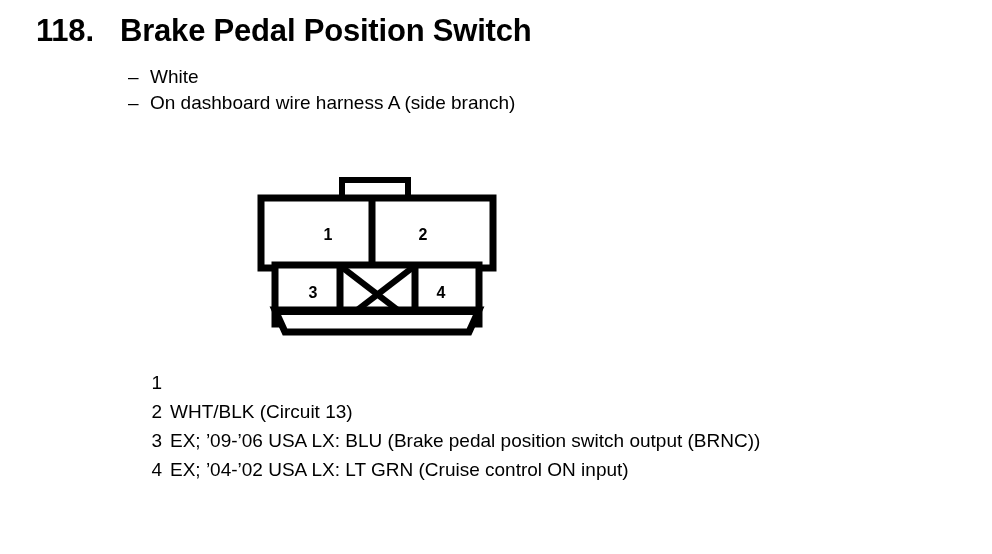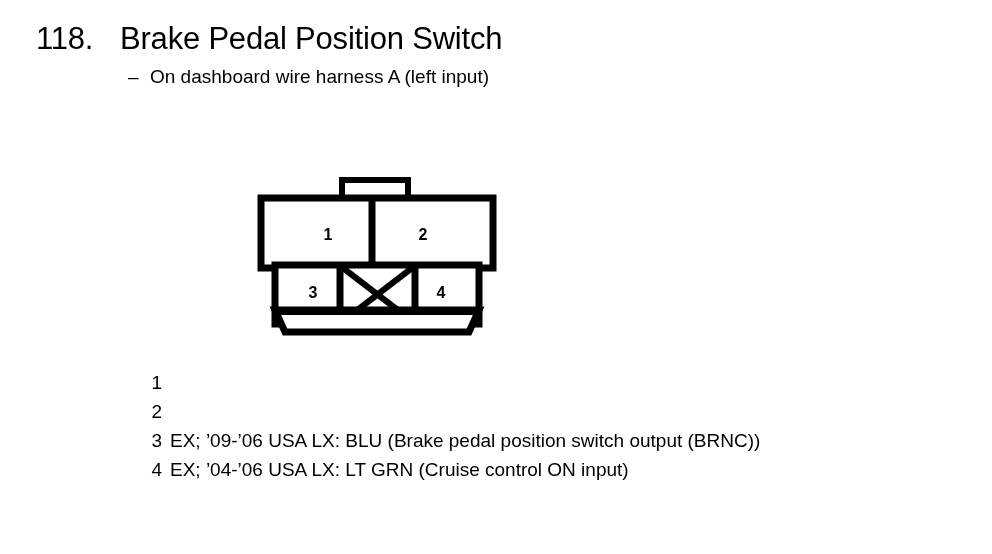--- a/index.html
+++ b/index.html
@@ -16,25 +16,24 @@
     color: #000000;
     -webkit-font-smoothing: none;
   }
 
   
   #heading {
     position: absolute;
     left: 36px;
     top: 12px;
     font-size: 31px;
-    font-weight: normal;
+    font-weight: bold;
     line-height: 38px;
     white-space: nowrap;
     letter-spacing: -0.2px;
-    margin-top: 8px;
   }
   #heading .num {
     display: inline-block;
     min-width: 84px;
   }
 
   
   #description {
     position: absolute;
     left: 128px;
@@ -93,21 +92,24 @@
 </style>
 </head>
 <body>
 
 <div id="heading">
   <span class="num">118.</span><span>Brake Pedal Position Switch</span>
 </div>
 
 <div id="description">
   <span class="desc-line">
-    <span class="desc-dash">–</span><span>On dashboard wire harness A (left input)</span>
+    <span class="desc-dash">–</span><span>White</span>
+  </span>
+  <span class="desc-line">
+    <span class="desc-dash">–</span><span>On dashboard wire harness A (side branch)</span>
   </span>
 </div>
 
 <div id="connector">
   <svg width="250" height="160" viewBox="0 0 250 160" xmlns="http://www.w3.org/2000/svg">
 
     <rect x="87" y="4" width="66" height="18" fill="none" stroke="#000" stroke-width="6"></rect>
 
     <rect x="6" y="22" width="232" height="70" fill="#fff" stroke="#000" stroke-width="7"></rect>
 
@@ -131,22 +133,23 @@
     <text class="conn-num" x="186" y="122">4</text>
   </svg>
 </div>
 
 <div id="pin-list">
   <div class="pin-row">
     <span class="pin-num">1</span>
   </div>
   <div class="pin-row">
     <span class="pin-num">2</span>
+    <span class="pin-desc">WHT/BLK (Circuit 13)</span>
   </div>
   <div class="pin-row">
     <span class="pin-num">3</span>
     <span class="pin-desc">EX; ’09-’06 USA LX: BLU (Brake pedal position switch output (BRNC))</span>
   </div>
   <div class="pin-row">
     <span class="pin-num">4</span>
-    <span class="pin-desc">EX; ’04-’06 USA LX: LT GRN (Cruise control ON input)</span>
+    <span class="pin-desc">EX; ’04-’02 USA LX: LT GRN (Cruise control ON input)</span>
   </div>
 </div>
 
 </body></html>

